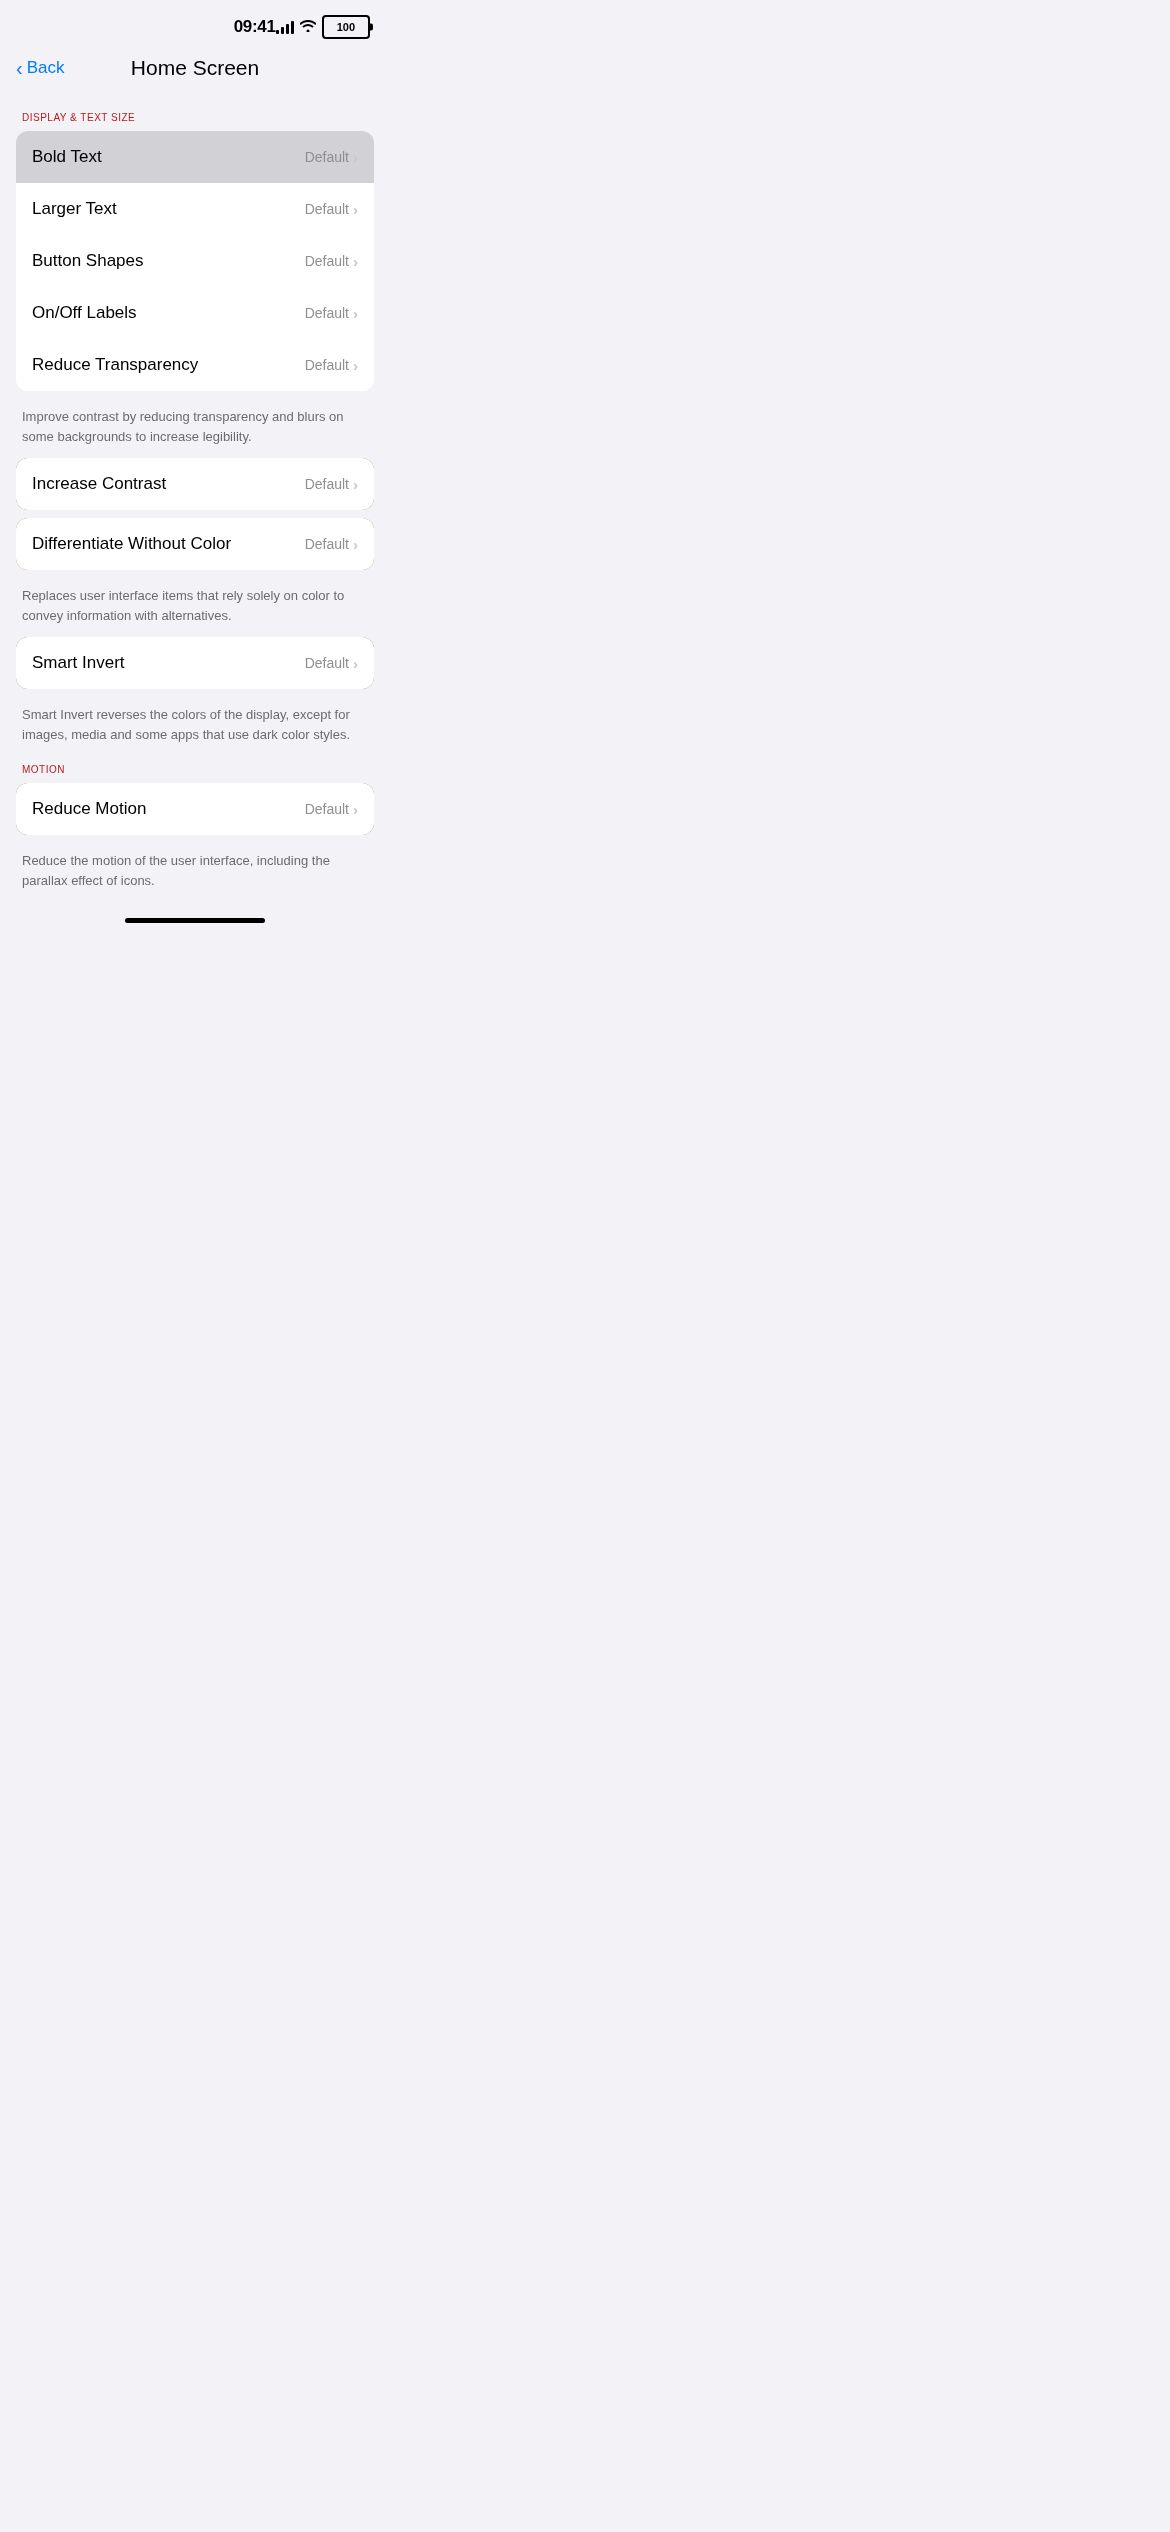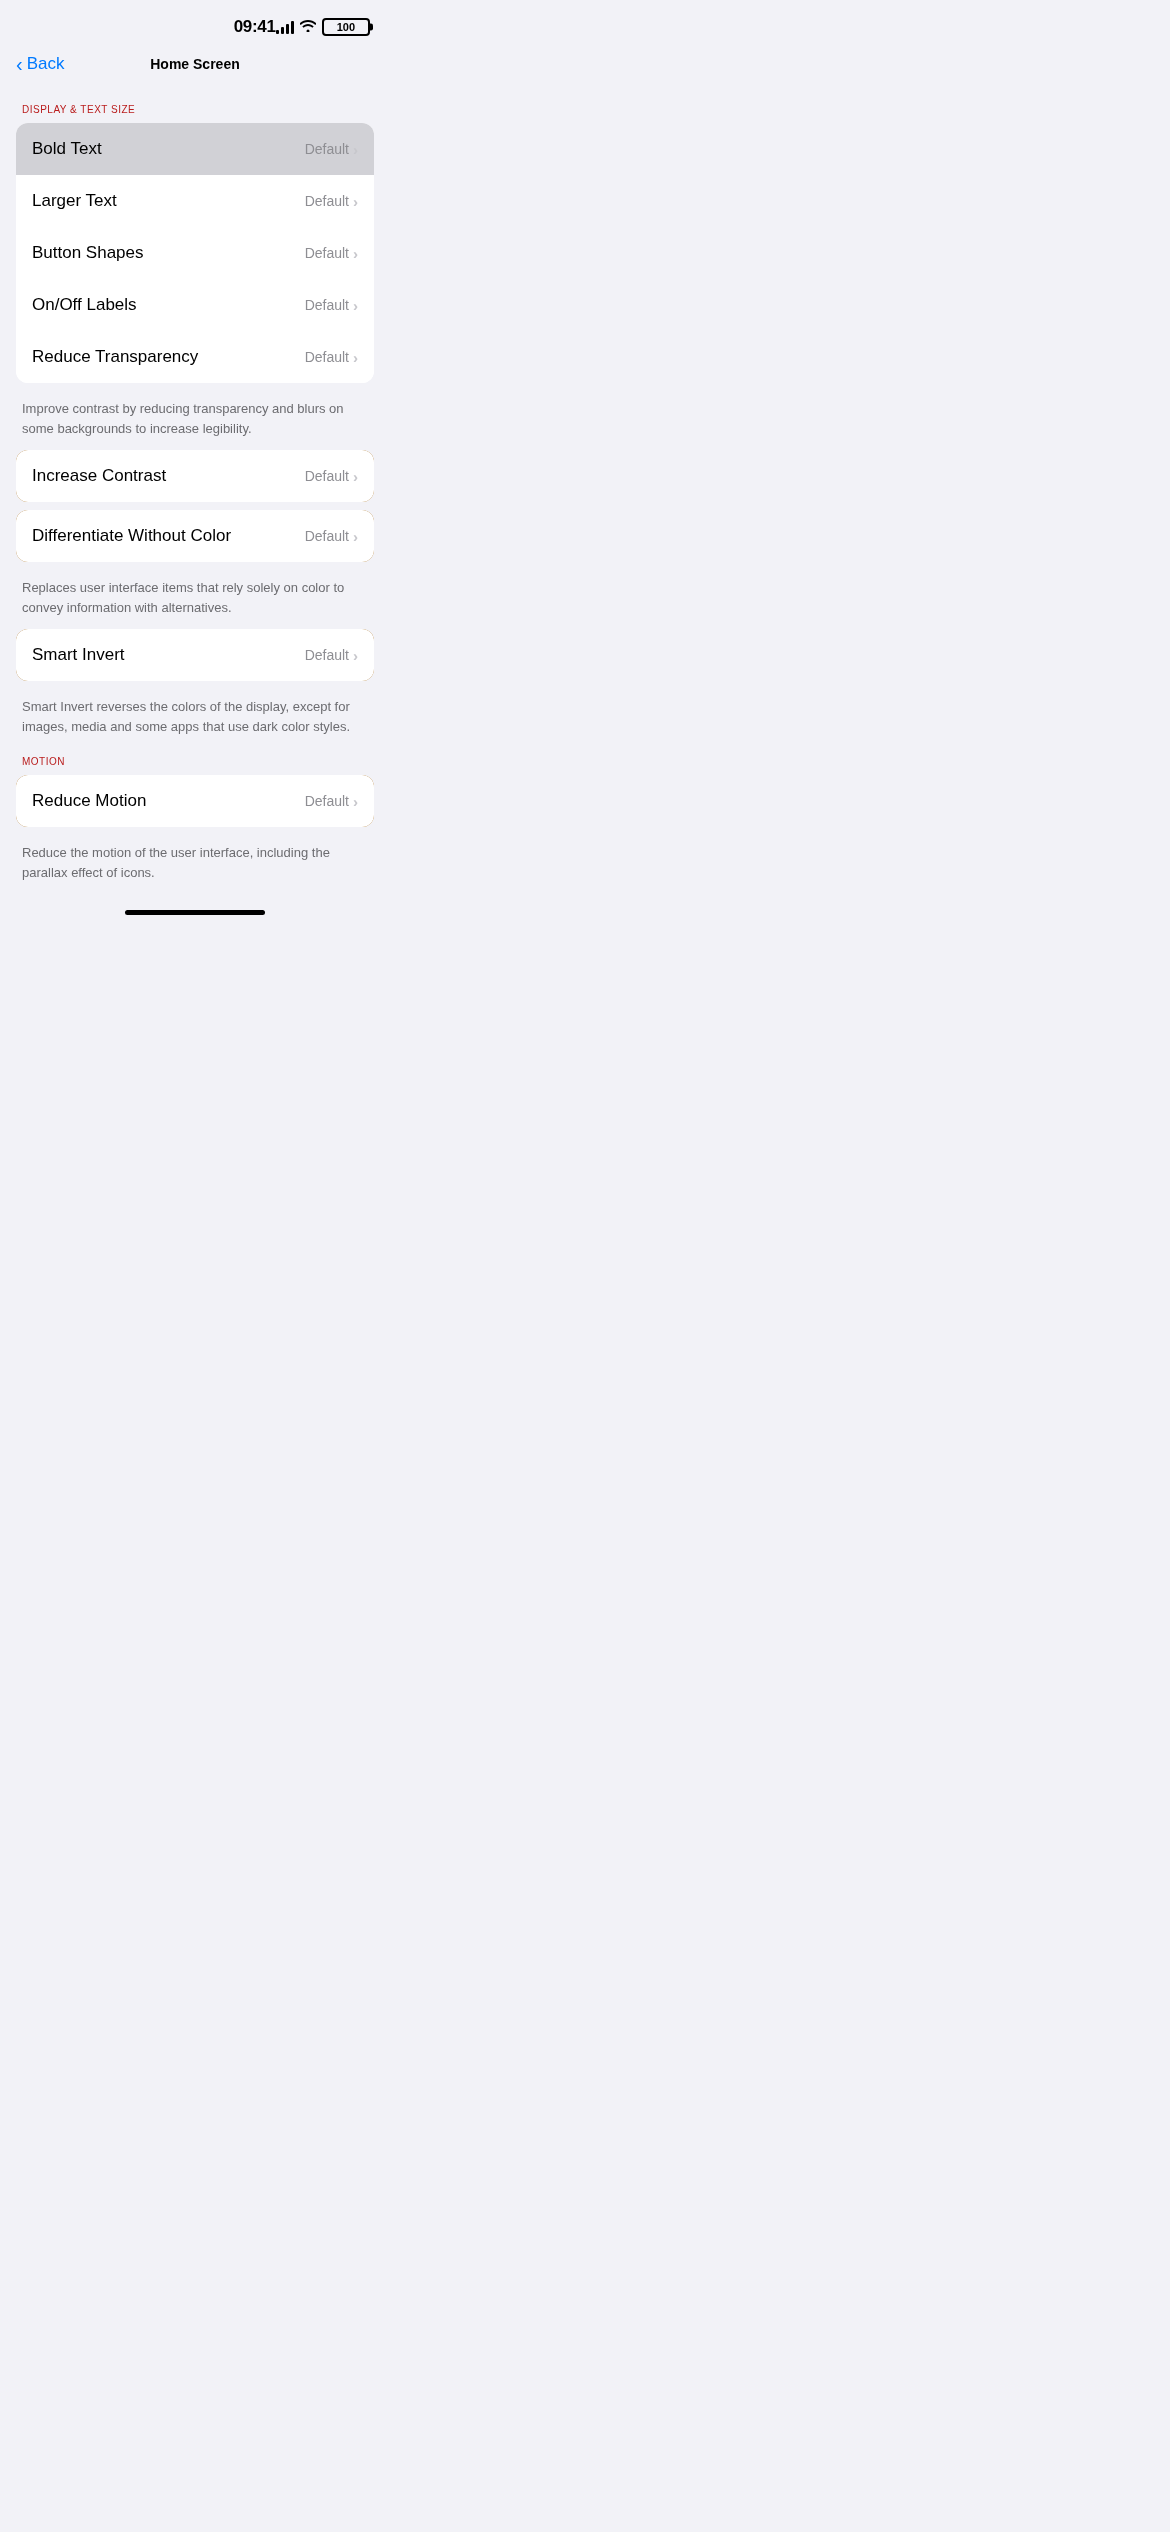--- a/index.html
+++ b/index.html
@@ -48,21 +48,21 @@
     }
     .battery-icon {
       display: inline-flex;
       align-items: center;
       justify-content: center;
       border: 2px solid #000;
       border-radius: 4px;
       padding: 1px 13px;
       font-size: 11px;
       font-weight: 700;
-      height: 18px;
+      height: 24px;
       min-width: 32px;
       position: relative;
     }
     .battery-icon::after {
       content: '';
       position: absolute;
       right: -5px;
       top: 50%;
       transform: translateY(-50%);
       width: 3px;
@@ -89,22 +89,22 @@
       font-size: 17px;
       cursor: pointer;
       text-decoration: none;
     }
     .back-chevron {
       font-size: 20px;
       line-height: 1;
       color: #007AFF;
     }
     .nav-title {
-      font-size: 14px;
-      font-weight: 700;
+      font-size: 21px;
+      font-weight: 400;
       text-align: center;
     }
 
     
     .content {
       padding: 8px 16px;
     }
 
     
     .section-label {

